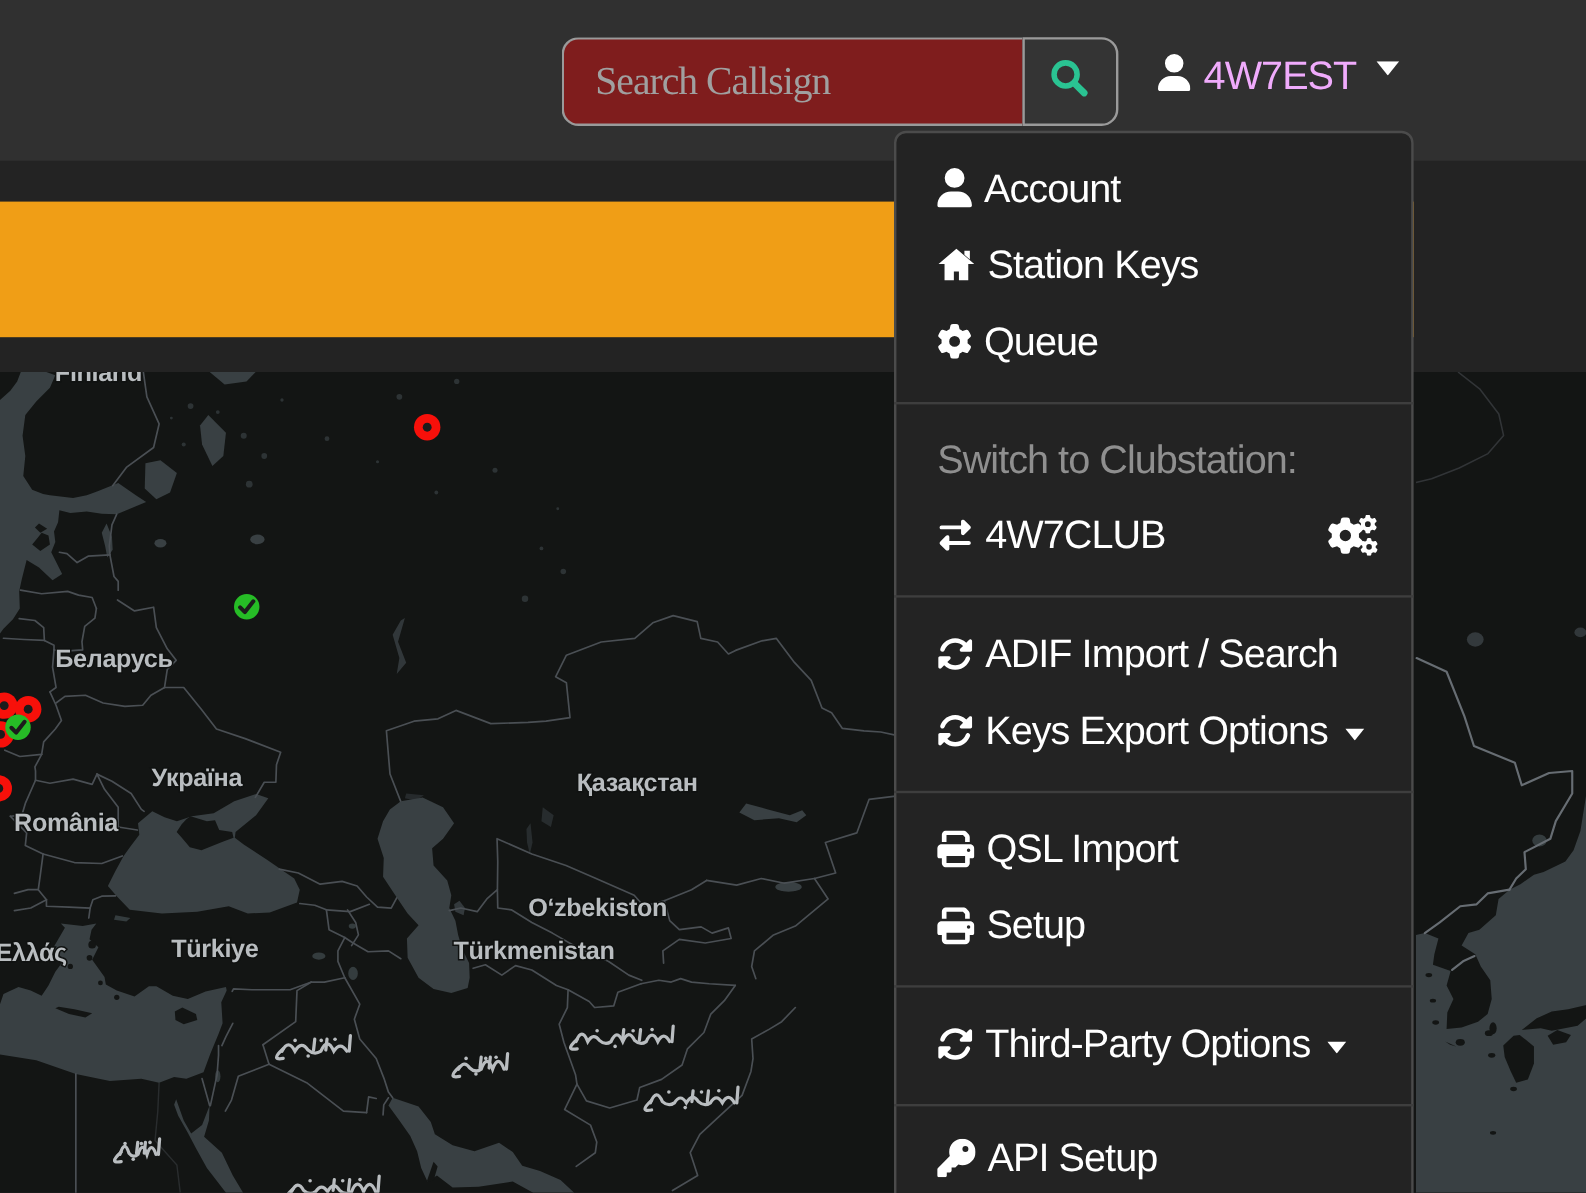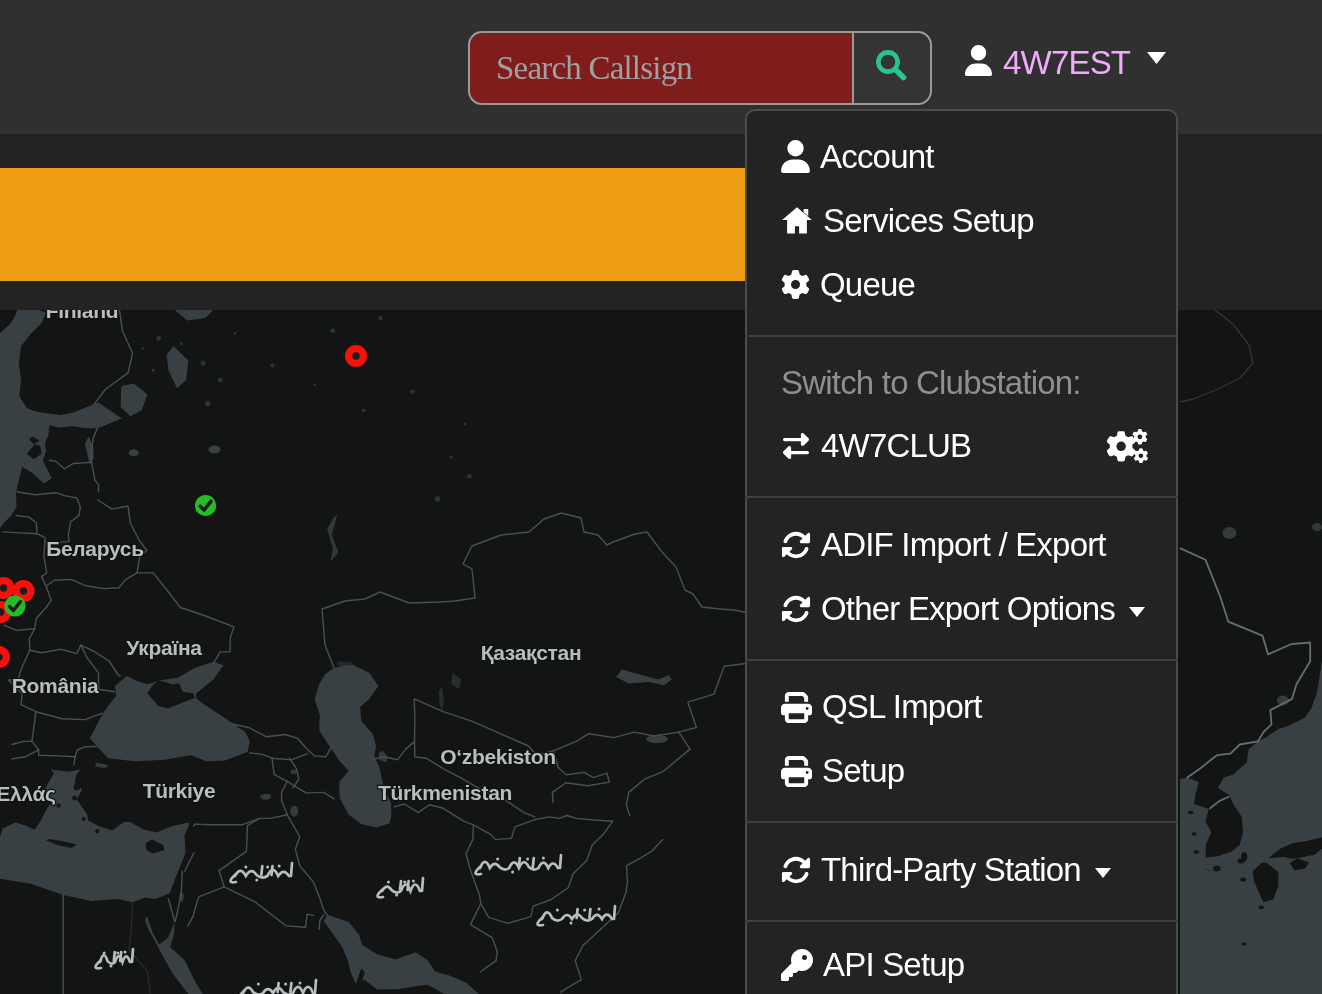--- a/index.html
+++ b/index.html
@@ -281,21 +281,21 @@
 <div class="mi" style="top:45.5px">
       <svg width="29" height="33" viewBox="0 0 448 512" style="">
         <path d="M224 256A128 128 0 1 0 224 0a128 128 0 1 0 0 256zm-45.7 48C79.8 304 0 383.8 0 482.3C0 498.7 13.3 512 29.7 512H418.3c16.4 0 29.7-13.3 29.7-29.7C448 383.8 368.2 304 269.7 304H178.3z" fill="#fff"></path>
       </svg>
       <span>Account</span>
     </div>
     <div class="mi" style="top:109.5px">
       <svg width="32" height="29" viewBox="0 0 576 512" style="">
         <path d="M288 18 L20 248 L110 248 L110 490 L250 490 L250 360 L326 360 L326 490 L466 490 L466 248 L556 248 Z M408 50 L490 50 L490 180 L408 108 Z" fill="#fff"></path>
       </svg>
-      <span>Services Setup</span>
+      <span>Station Keys</span>
     </div>
     <div class="mi" style="top:173.5px">
       <svg width="29" height="29" viewBox="0 0 512 512" style="">
         <path d="M495.9 166.6c3.2 8.7 .5 18.4-6.4 24.6l-43.3 39.4c1.1 8.3 1.7 16.8 1.7 25.4s-.6 17.1-1.7 25.4l43.3 39.4c6.9 6.2 9.6 15.9 6.4 24.6c-4.4 11.9-9.7 23.3-15.8 34.3l-4.7 8.1c-6.6 11-14 21.4-22.1 31.2c-5.9 7.2-15.7 9.6-24.5 6.8l-55.7-17.7c-13.4 10.3-28.2 18.9-44 25.4l-12.5 57.1c-2 9.1-9 16.3-18.2 17.8c-13.8 2.3-28 3.5-42.5 3.5s-28.7-1.2-42.5-3.5c-9.2-1.5-16.2-8.7-18.2-17.8l-12.5-57.1c-15.8-6.5-30.6-15.1-44-25.4L83.1 425.9c-8.8 2.8-18.6 .3-24.5-6.8c-8.1-9.8-15.5-20.2-22.1-31.2l-4.7-8.1c-6.1-11-11.4-22.4-15.8-34.3c-3.2-8.7-.5-18.4 6.4-24.6l43.3-39.4C64.6 273.1 64 264.6 64 256s.6-17.1 1.7-25.4L22.4 191.2c-6.9-6.2-9.6-15.9-6.4-24.6c4.4-11.9 9.7-23.3 15.8-34.3l4.7-8.1c6.6-11 14-21.4 22.1-31.2c5.9-7.2 15.7-9.6 24.5-6.8l55.7 17.7c13.4-10.3 28.2-18.9 44-25.4l12.5-57.1c2-9.1 9-16.3 18.2-17.8C227.3 1.2 241.5 0 256 0s28.7 1.2 42.5 3.5c9.2 1.5 16.2 8.7 18.2 17.8l12.5 57.1c15.8 6.5 30.6 15.1 44 25.4l55.7-17.7c8.8-2.8 18.6-.3 24.5 6.8c8.1 9.8 15.5 20.2 22.1 31.2l4.7 8.1c6.1 11 11.4 22.4 15.8 34.3zM256 336a80 80 0 1 0 0-160 80 80 0 1 0 0 160z" fill="#fff"></path>
       </svg>
       <span>Queue</span>
     </div>
     <div class="mi hdr" style="top:272.0px">Switch to Clubstation:</div>
     <div class="mi" style="top:335.0px">
       <svg width="30" height="26" viewBox="0 0 512 512" style="">
@@ -315,27 +315,27 @@
           <g transform="translate(400,290) scale(0.42)">
             <path d="M495.9 166.6c3.2 8.7 .5 18.4-6.4 24.6l-43.3 39.4c1.1 8.3 1.7 16.8 1.7 25.4s-.6 17.1-1.7 25.4l43.3 39.4c6.9 6.2 9.6 15.9 6.4 24.6c-4.4 11.9-9.7 23.3-15.8 34.3l-4.7 8.1c-6.6 11-14 21.4-22.1 31.2c-5.9 7.2-15.7 9.6-24.5 6.8l-55.7-17.7c-13.4 10.3-28.2 18.9-44 25.4l-12.5 57.1c-2 9.1-9 16.3-18.2 17.8c-13.8 2.3-28 3.5-42.5 3.5s-28.7-1.2-42.5-3.5c-9.2-1.5-16.2-8.7-18.2-17.8l-12.5-57.1c-15.8-6.5-30.6-15.1-44-25.4L83.1 425.9c-8.8 2.8-18.6 .3-24.5-6.8c-8.1-9.8-15.5-20.2-22.1-31.2l-4.7-8.1c-6.1-11-11.4-22.4-15.8-34.3c-3.2-8.7-.5-18.4 6.4-24.6l43.3-39.4C64.6 273.1 64 264.6 64 256s.6-17.1 1.7-25.4L22.4 191.2c-6.9-6.2-9.6-15.9-6.4-24.6c4.4-11.9 9.7-23.3 15.8-34.3l4.7-8.1c6.6-11 14-21.4 22.1-31.2c5.9-7.2 15.7-9.6 24.5-6.8l55.7 17.7c13.4-10.3 28.2-18.9 44-25.4l12.5-57.1c2-9.1 9-16.3 18.2-17.8C227.3 1.2 241.5 0 256 0s28.7 1.2 42.5 3.5c9.2 1.5 16.2 8.7 18.2 17.8l12.5 57.1c15.8 6.5 30.6 15.1 44 25.4l55.7-17.7c8.8-2.8 18.6-.3 24.5 6.8c8.1 9.8 15.5 20.2 22.1 31.2l4.7 8.1c6.1 11 11.4 22.4 15.8 34.3zM256 336a80 80 0 1 0 0-160 80 80 0 1 0 0 160z"></path>
           </g>
         </g>
       </svg>
     </div>
     <div class="mi" style="top:434.0px">
       <svg width="30" height="30" viewBox="0 0 512 512" style="">
         <path d="M142.9 142.9c62.2-62.2 162.7-62.5 225.3-1L327 183c-6.9 6.9-8.9 17.2-5.2 26.2s12.5 14.8 22.2 14.8H463.5c0 0 0 0 0 0H472c13.3 0 24-10.7 24-24V72c0-9.7-5.8-18.5-14.8-22.2s-19.3-1.7-26.2 5.2L413.4 96.6c-87.6-86.5-228.7-86.2-315.8 1C73.2 122 55.6 150.7 44.8 181.4c-5.9 16.7 2.9 34.9 19.5 40.8s34.9-2.9 40.8-19.5c7.7-21.8 20.2-42.3 37.8-59.8zM16 312v7.5 .7V440c0 9.7 5.8 18.5 14.8 22.2s19.3 1.7 26.2-5.2l41.6-41.6c87.6 86.5 228.7 86.2 315.8-1c24.4-24.4 42.1-53.1 52.9-83.7c5.9-16.7-2.9-34.9-19.5-40.8s-34.9 2.9-40.8 19.5c-7.7 21.8-20.2 42.3-37.8 59.8c-62.2 62.2-162.7 62.5-225.3 1L185 329c6.9-6.9 8.9-17.2 5.2-26.2s-12.5-14.8-22.2-14.8H48.4h-.7H40c-13.3 0-24 10.7-24 24z" fill="#fff"></path>
       </svg>
-      <span>ADIF Import / Export</span>
+      <span>ADIF Import / Search</span>
     </div>
     <div class="mi" style="top:498.0px">
       <svg width="30" height="30" viewBox="0 0 512 512" style="">
         <path d="M142.9 142.9c62.2-62.2 162.7-62.5 225.3-1L327 183c-6.9 6.9-8.9 17.2-5.2 26.2s12.5 14.8 22.2 14.8H463.5c0 0 0 0 0 0H472c13.3 0 24-10.7 24-24V72c0-9.7-5.8-18.5-14.8-22.2s-19.3-1.7-26.2 5.2L413.4 96.6c-87.6-86.5-228.7-86.2-315.8 1C73.2 122 55.6 150.7 44.8 181.4c-5.9 16.7 2.9 34.9 19.5 40.8s34.9-2.9 40.8-19.5c7.7-21.8 20.2-42.3 37.8-59.8zM16 312v7.5 .7V440c0 9.7 5.8 18.5 14.8 22.2s19.3 1.7 26.2-5.2l41.6-41.6c87.6 86.5 228.7 86.2 315.8-1c24.4-24.4 42.1-53.1 52.9-83.7c5.9-16.7-2.9-34.9-19.5-40.8s-34.9 2.9-40.8 19.5c-7.7 21.8-20.2 42.3-37.8 59.8c-62.2 62.2-162.7 62.5-225.3 1L185 329c6.9-6.9 8.9-17.2 5.2-26.2s-12.5-14.8-22.2-14.8H48.4h-.7H40c-13.3 0-24 10.7-24 24z" fill="#fff"></path>
       </svg>
-      <span>Other Export Options</span>
+      <span>Keys Export Options</span>
       <span class="crt">
         <svg width="16" height="10" viewBox="0 0 16 10" style="">
           <path d="M0 0 L16 0 L8 10 Z" fill="#fff"></path>
         </svg>
       </span>
     </div>
     <div class="mi" style="top:596.0px">
       <svg width="31" height="31" viewBox="0 0 512 512" style="">
         <path d="M128 0C92.7 0 64 28.7 64 64v96h64V64H354.7L384 93.3V160h64V93.3c0-17-6.7-33.3-18.7-45.3L400 18.7C388 6.7 371.7 0 354.7 0H128zM384 352v32 64H128V384 368 352H384zm64 32h32c17.7 0 32-14.3 32-32V256c0-35.3-28.7-64-64-64H64c-35.3 0-64 28.7-64 64v96c0 17.7 14.3 32 32 32H64v64c0 35.3 28.7 64 64 64H384c35.3 0 64-28.7 64-64V384zM432 248a24 24 0 1 1 0 48 24 24 0 1 1 0-48z" fill="#fff"></path>
       </svg>
@@ -344,21 +344,21 @@
     <div class="mi" style="top:660.0px">
       <svg width="31" height="31" viewBox="0 0 512 512" style="">
         <path d="M128 0C92.7 0 64 28.7 64 64v96h64V64H354.7L384 93.3V160h64V93.3c0-17-6.7-33.3-18.7-45.3L400 18.7C388 6.7 371.7 0 354.7 0H128zM384 352v32 64H128V384 368 352H384zm64 32h32c17.7 0 32-14.3 32-32V256c0-35.3-28.7-64-64-64H64c-35.3 0-64 28.7-64 64v96c0 17.7 14.3 32 32 32H64v64c0 35.3 28.7 64 64 64H384c35.3 0 64-28.7 64-64V384zM432 248a24 24 0 1 1 0 48 24 24 0 1 1 0-48z" fill="#fff"></path>
       </svg>
       <span>Setup</span>
     </div>
     <div class="mi" style="top:759.0px">
       <svg width="30" height="30" viewBox="0 0 512 512" style="">
         <path d="M142.9 142.9c62.2-62.2 162.7-62.5 225.3-1L327 183c-6.9 6.9-8.9 17.2-5.2 26.2s12.5 14.8 22.2 14.8H463.5c0 0 0 0 0 0H472c13.3 0 24-10.7 24-24V72c0-9.7-5.8-18.5-14.8-22.2s-19.3-1.7-26.2 5.2L413.4 96.6c-87.6-86.5-228.7-86.2-315.8 1C73.2 122 55.6 150.7 44.8 181.4c-5.9 16.7 2.9 34.9 19.5 40.8s34.9-2.9 40.8-19.5c7.7-21.8 20.2-42.3 37.8-59.8zM16 312v7.5 .7V440c0 9.7 5.8 18.5 14.8 22.2s19.3 1.7 26.2-5.2l41.6-41.6c87.6 86.5 228.7 86.2 315.8-1c24.4-24.4 42.1-53.1 52.9-83.7c5.9-16.7-2.9-34.9-19.5-40.8s-34.9 2.9-40.8 19.5c-7.7 21.8-20.2 42.3-37.8 59.8c-62.2 62.2-162.7 62.5-225.3 1L185 329c6.9-6.9 8.9-17.2 5.2-26.2s-12.5-14.8-22.2-14.8H48.4h-.7H40c-13.3 0-24 10.7-24 24z" fill="#fff"></path>
       </svg>
-      <span>Third-Party Station</span>
+      <span>Third-Party Options</span>
       <span class="crt">
         <svg width="16" height="10" viewBox="0 0 16 10" style="">
           <path d="M0 0 L16 0 L8 10 Z" fill="#fff"></path>
         </svg>
       </span>
     </div>
     <div class="mi" style="top:854.0px">
       <svg width="32" height="32" viewBox="0 0 512 512" style="">
         <path d="M336 352c97.2 0 176-78.8 176-176S433.2 0 336 0S160 78.8 160 176c0 18.7 2.9 36.8 8.3 53.7L7 391c-4.5 4.5-7 10.6-7 17v80c0 13.3 10.7 24 24 24h80c13.3 0 24-10.7 24-24V448h40c13.3 0 24-10.7 24-24V384h40c6.4 0 12.5-2.5 17-7l33.3-33.3c16.9 5.4 35 8.3 53.7 8.3zM376 96a40 40 0 1 1 0 80 40 40 0 1 1 0-80z" fill="#fff"></path>
       </svg>

